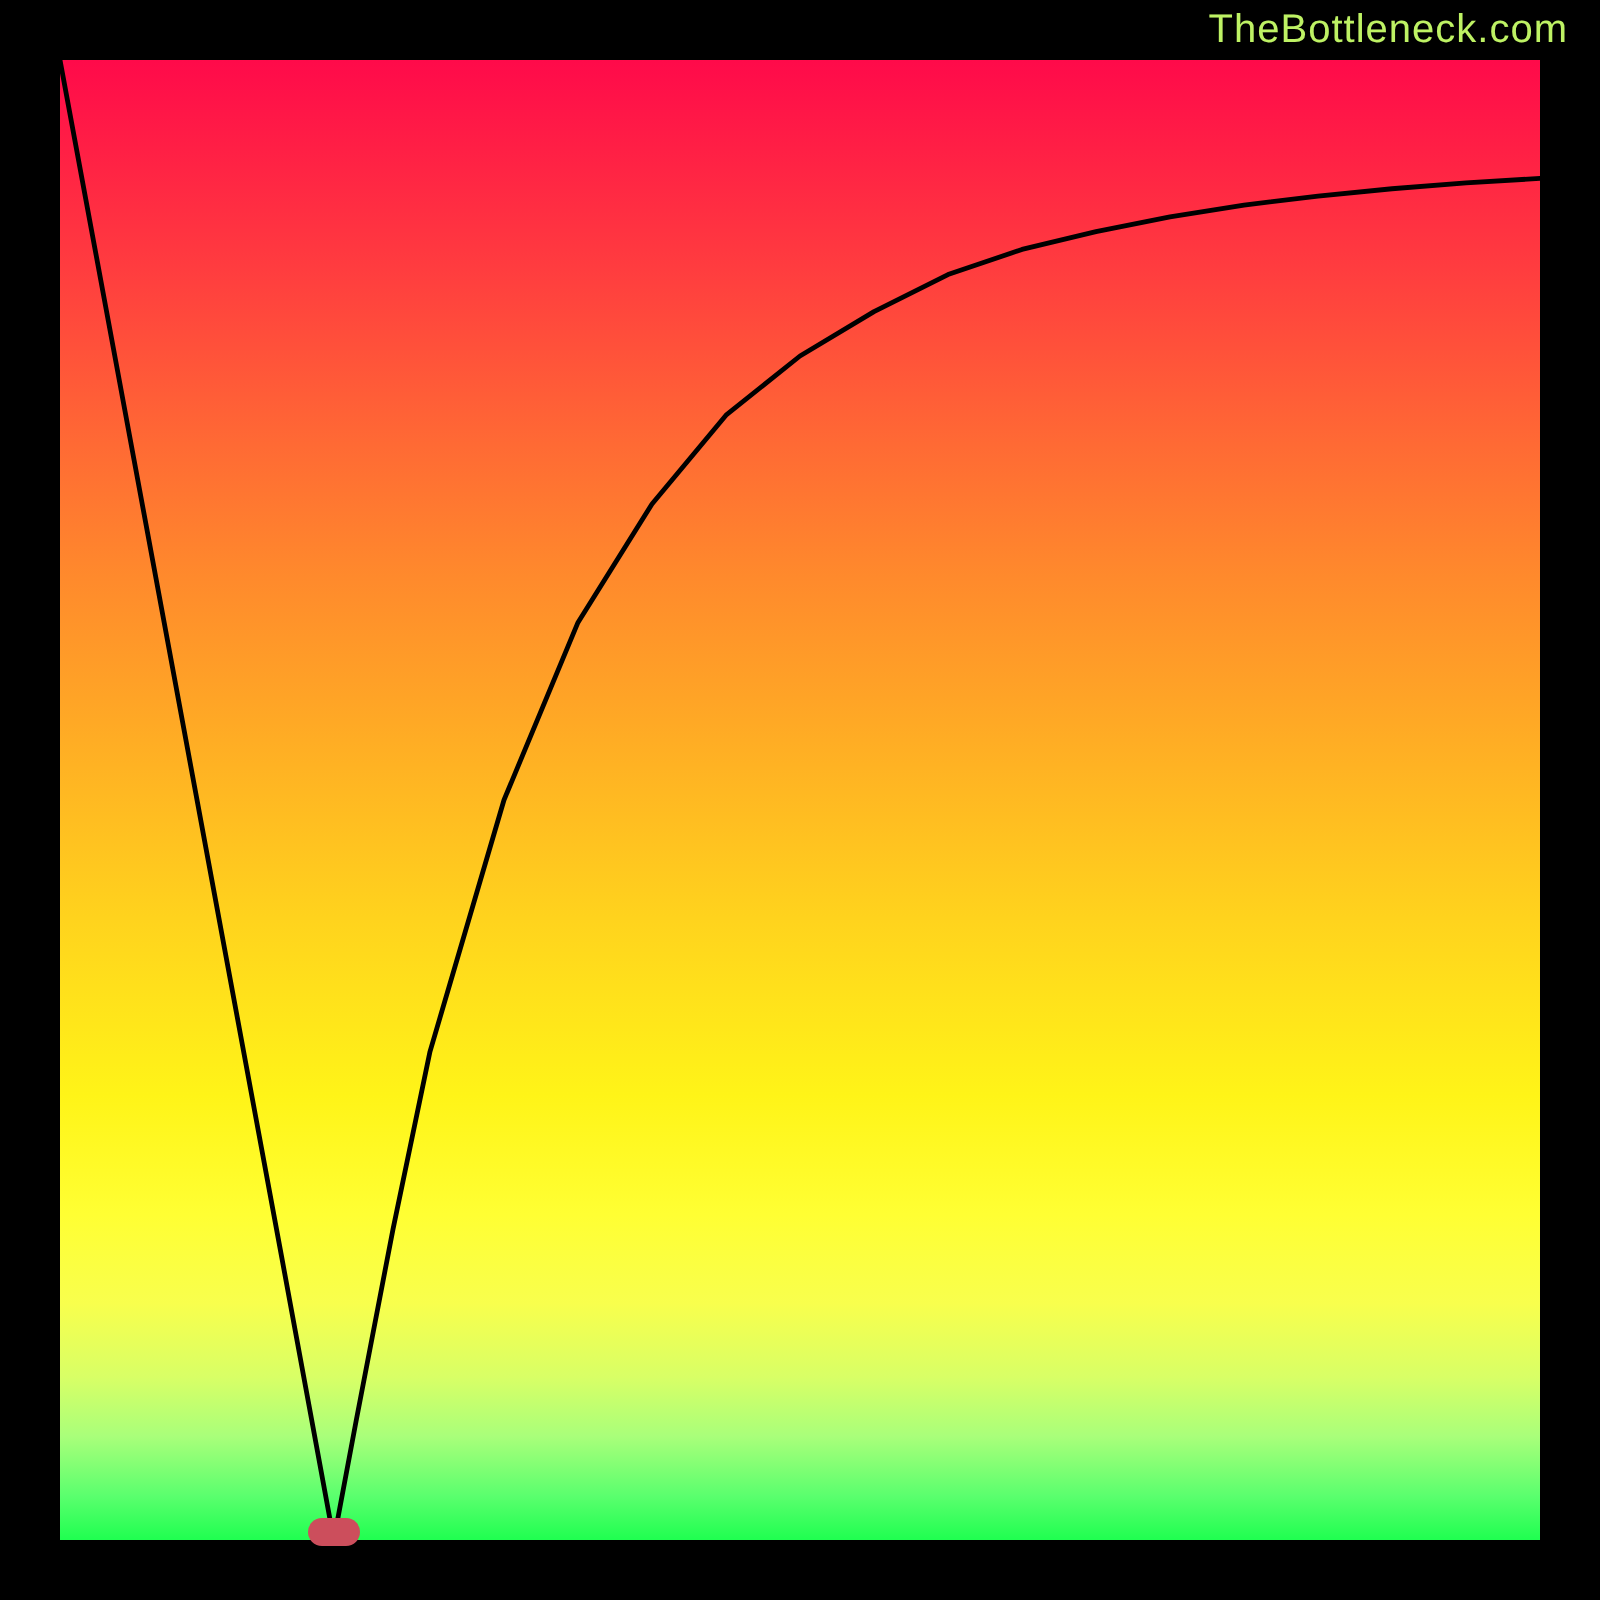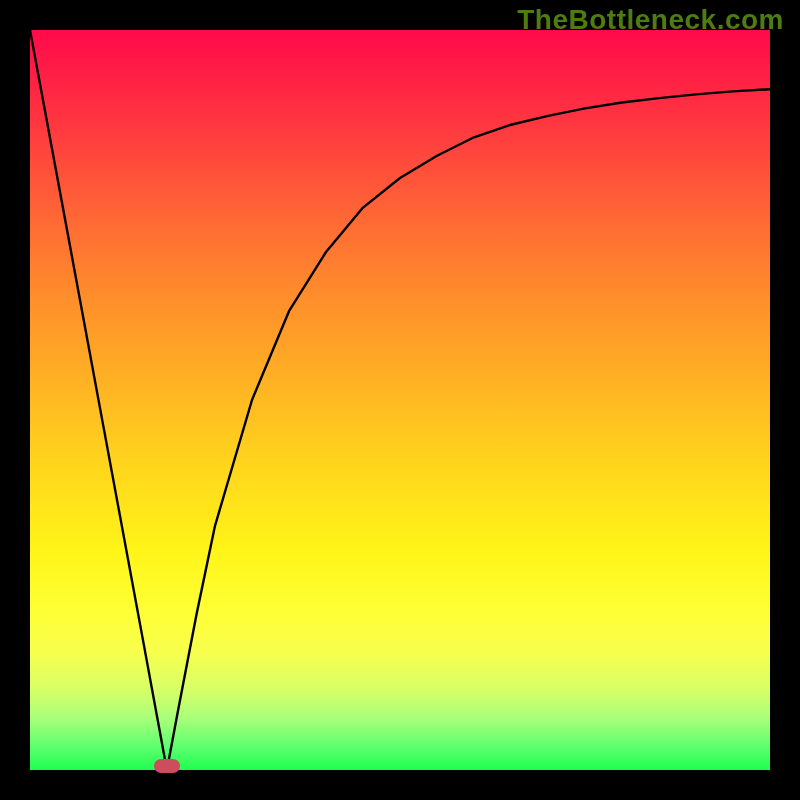--- a/index.html
+++ b/index.html
@@ -16,23 +16,23 @@
     top: 0;
     left: 0;
     width: 800px;
     height: 800px;
     background: #000;
   }
   .watermark {
     position: absolute;
     top: 4px;
     right: 16px;
-    color: #4d7c0f;
-    font-size: 28px;
-    font-weight: 700;
+    color: #bef264;
+    font-size: 20px;
+    font-weight: 400;
     letter-spacing: 0.5px;
     user-select: none;
   }
   .plot-area {
     position: absolute;
     left: 30px;
     top: 30px;
     width: 740px;
     height: 740px;
     

